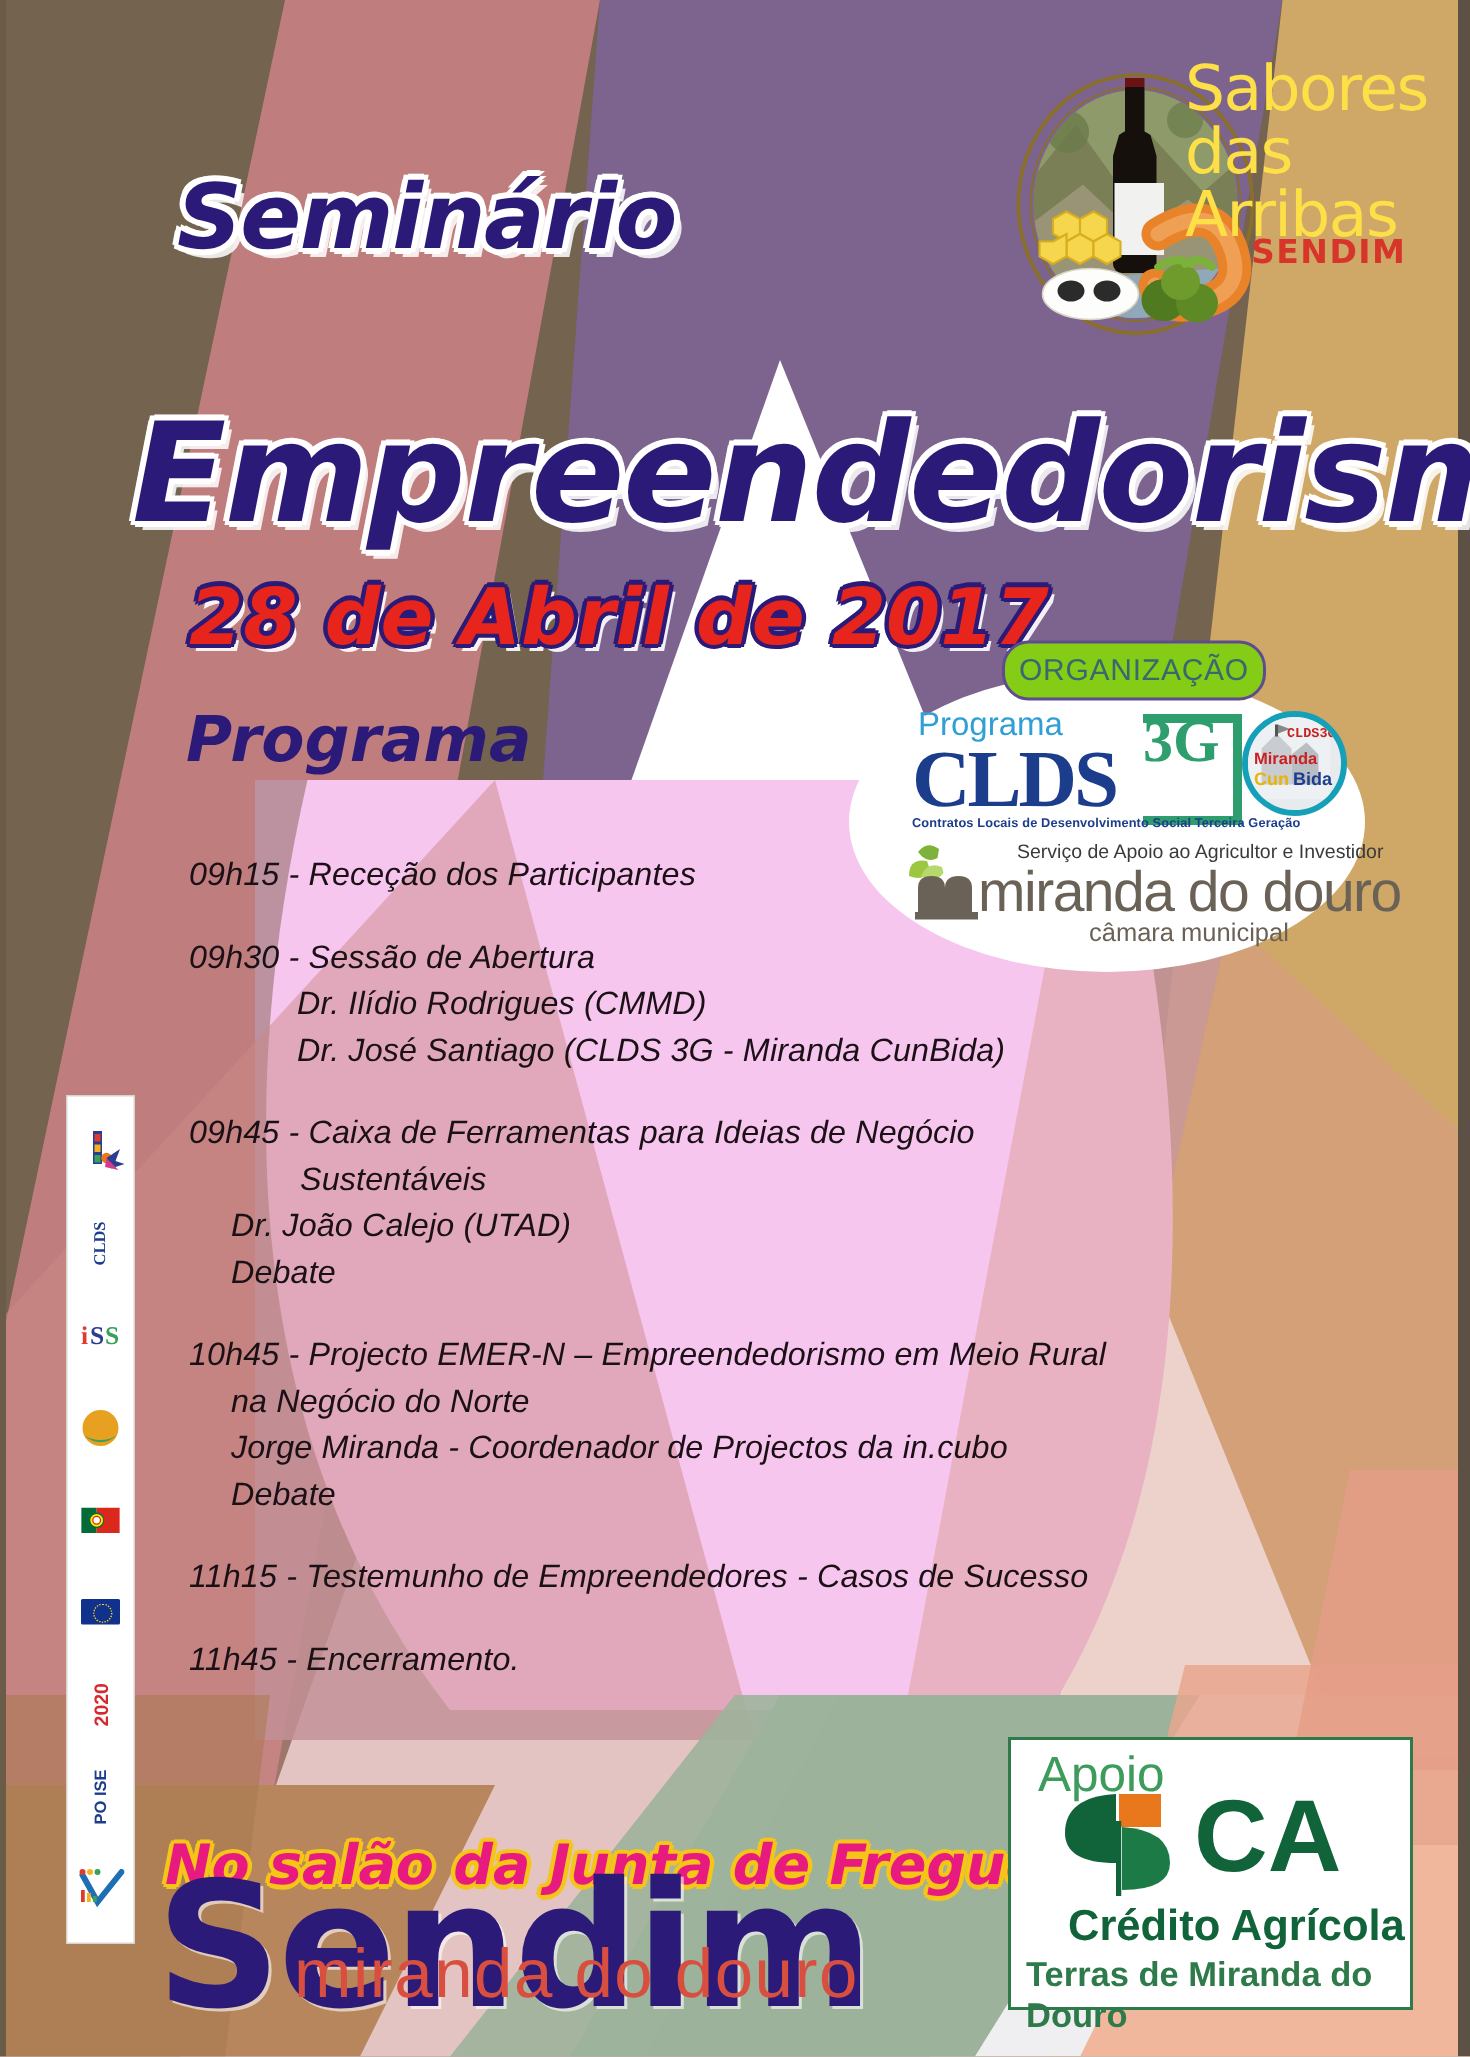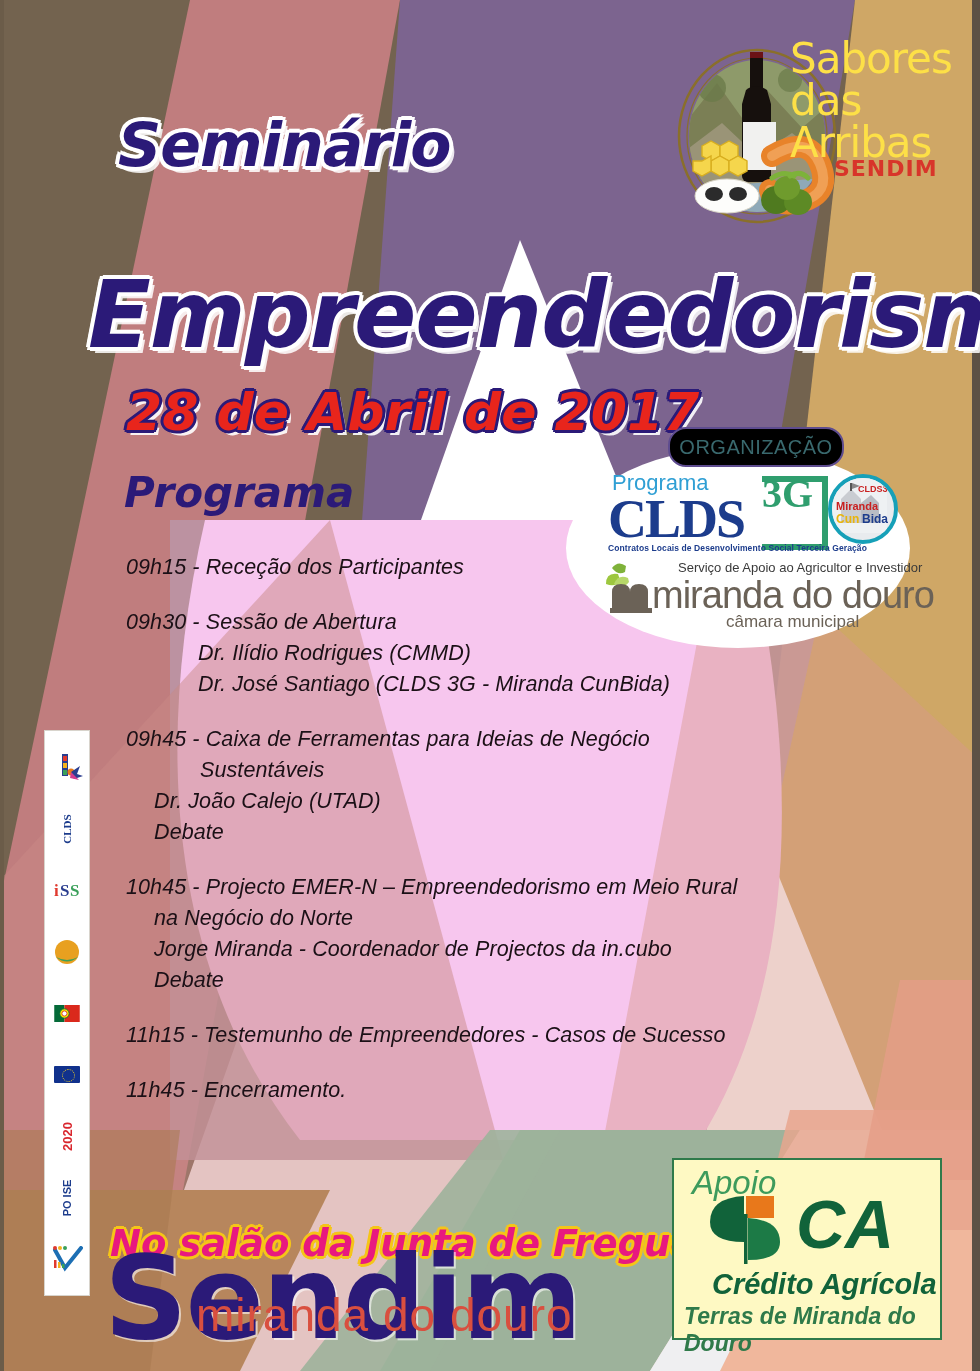--- a/index.html
+++ b/index.html
@@ -62,21 +62,21 @@
   
   #program{
     position:absolute;left:126px;top:552px;width:680px;
     font-family:"Liberation Sans", sans-serif;
     font-style:italic;
     font-size:21.5px;
     line-height:31px;
     color:#1b1016;
     letter-spacing:.1px;
   }
-  #program .block{margin-bottom:24px;}
+  #program .block{margin-bottom:24px;margin-top:16px;}
   #program .ln{white-space:nowrap;}
   #program .ind1{padding-left:72px;}
   #program .ind2{padding-left:74px;}
   #program .ind3{padding-left:28px;}
 
   
   #sabores{left:672px;top:28px;width:300px;height:210px;}
   #sabores .sb-txt{
     position:absolute;left:118px;top:10px;
     font-family:"DejaVu Sans", sans-serif;
@@ -91,21 +91,21 @@
 
   
   #org-oval{
     left:566px;top:448px;width:344px;height:200px;
     background:#ffffff;
     border-radius:50%/50%;
     box-shadow:0 0 0 0 #fff;
   }
   #org-pill{
     left:668px;top:427px;width:172px;height:36px;
-    background:#000000;border:2px solid #5e4c8f;border-radius:18px;
+    background:#84cc16;border:2px solid #5e4c8f;border-radius:18px;
     display:flex;align-items:center;justify-content:center;
   }
   #org-pill span{
     font-family:"Liberation Sans", sans-serif;
     font-size:20px;color:#39696e;letter-spacing:.5px;
   }
 
   .clds-prog{
     position:absolute;left:46px;top:22px;
     font-family:"Liberation Sans", sans-serif;
@@ -129,21 +129,21 @@
     position:absolute;left:42px;top:95px;
     font-family:"Liberation Sans", sans-serif;
     font-size:8.5px;color:#1c3c8c;font-weight:bold;letter-spacing:.1px;
     white-space:nowrap;
   }
   .cunbida{
     position:absolute;left:262px;top:26px;width:62px;height:62px;
     border-radius:50%;border:4px solid #16a0b8;
     background:#e8ebee;overflow:hidden;
   }
-  .cunbida .cb-clds{position:absolute;left:26px;top:6px;font-size:9px;font-weight:bold;color:#c92121;font-family:Liberation Sans, sans-serif;text-align:center;}
+  .cunbida .cb-clds{position:absolute;left:26px;top:6px;font-size:9px;font-weight:bold;color:#c92121;font-family:Liberation Mono, monospace;text-align:center;}
   .cunbida .cb-mir{position:absolute;left:4px;top:22px;font-size:11px;font-weight:bold;color:#c92121;font-family:"Liberation Sans",sans-serif;}
   .cunbida .cb-cun{position:absolute;left:4px;top:34px;font-size:12px;font-weight:bold;color:#e8b40c;font-family:"Liberation Sans",sans-serif;}
   .cunbida .cb-bida{position:absolute;left:30px;top:34px;font-size:12px;font-weight:bold;color:#1c3c8c;font-family:"Liberation Sans",sans-serif;}
 
   .mdd-serv{
     position:absolute;left:112px;top:112px;
     font-family:"Liberation Sans", sans-serif;
     font-size:13px;color:#3a3a3a;white-space:nowrap;
   }
   .mdd-name{
@@ -179,21 +179,21 @@
   #venue-sub{
     left:196px;top:1288px;
     font-family:"Liberation Sans", sans-serif;
     font-size:46px;color:#d94f3f;white-space:nowrap;
     letter-spacing:1px;
   }
 
   
   #apoio-box{
     left:672px;top:1158px;width:266px;height:178px;
-    background:#fef9c3;border:2px solid #2f7a4a;font-style:italic;
+    background:#ffffff;border:2px solid #2f7a4a;
   }
   #apoio-box .ap-title{
     position:absolute;left:18px;top:4px;
     font-family:"Liberation Sans", sans-serif;
     font-size:33px;color:#3d9b5c;
   }
   #apoio-box .ca{
     position:absolute;left:122px;top:30px;
     font-family:"Liberation Sans", sans-serif;
     font-weight:bold;font-size:68px;color:#11633a;line-height:68px;

